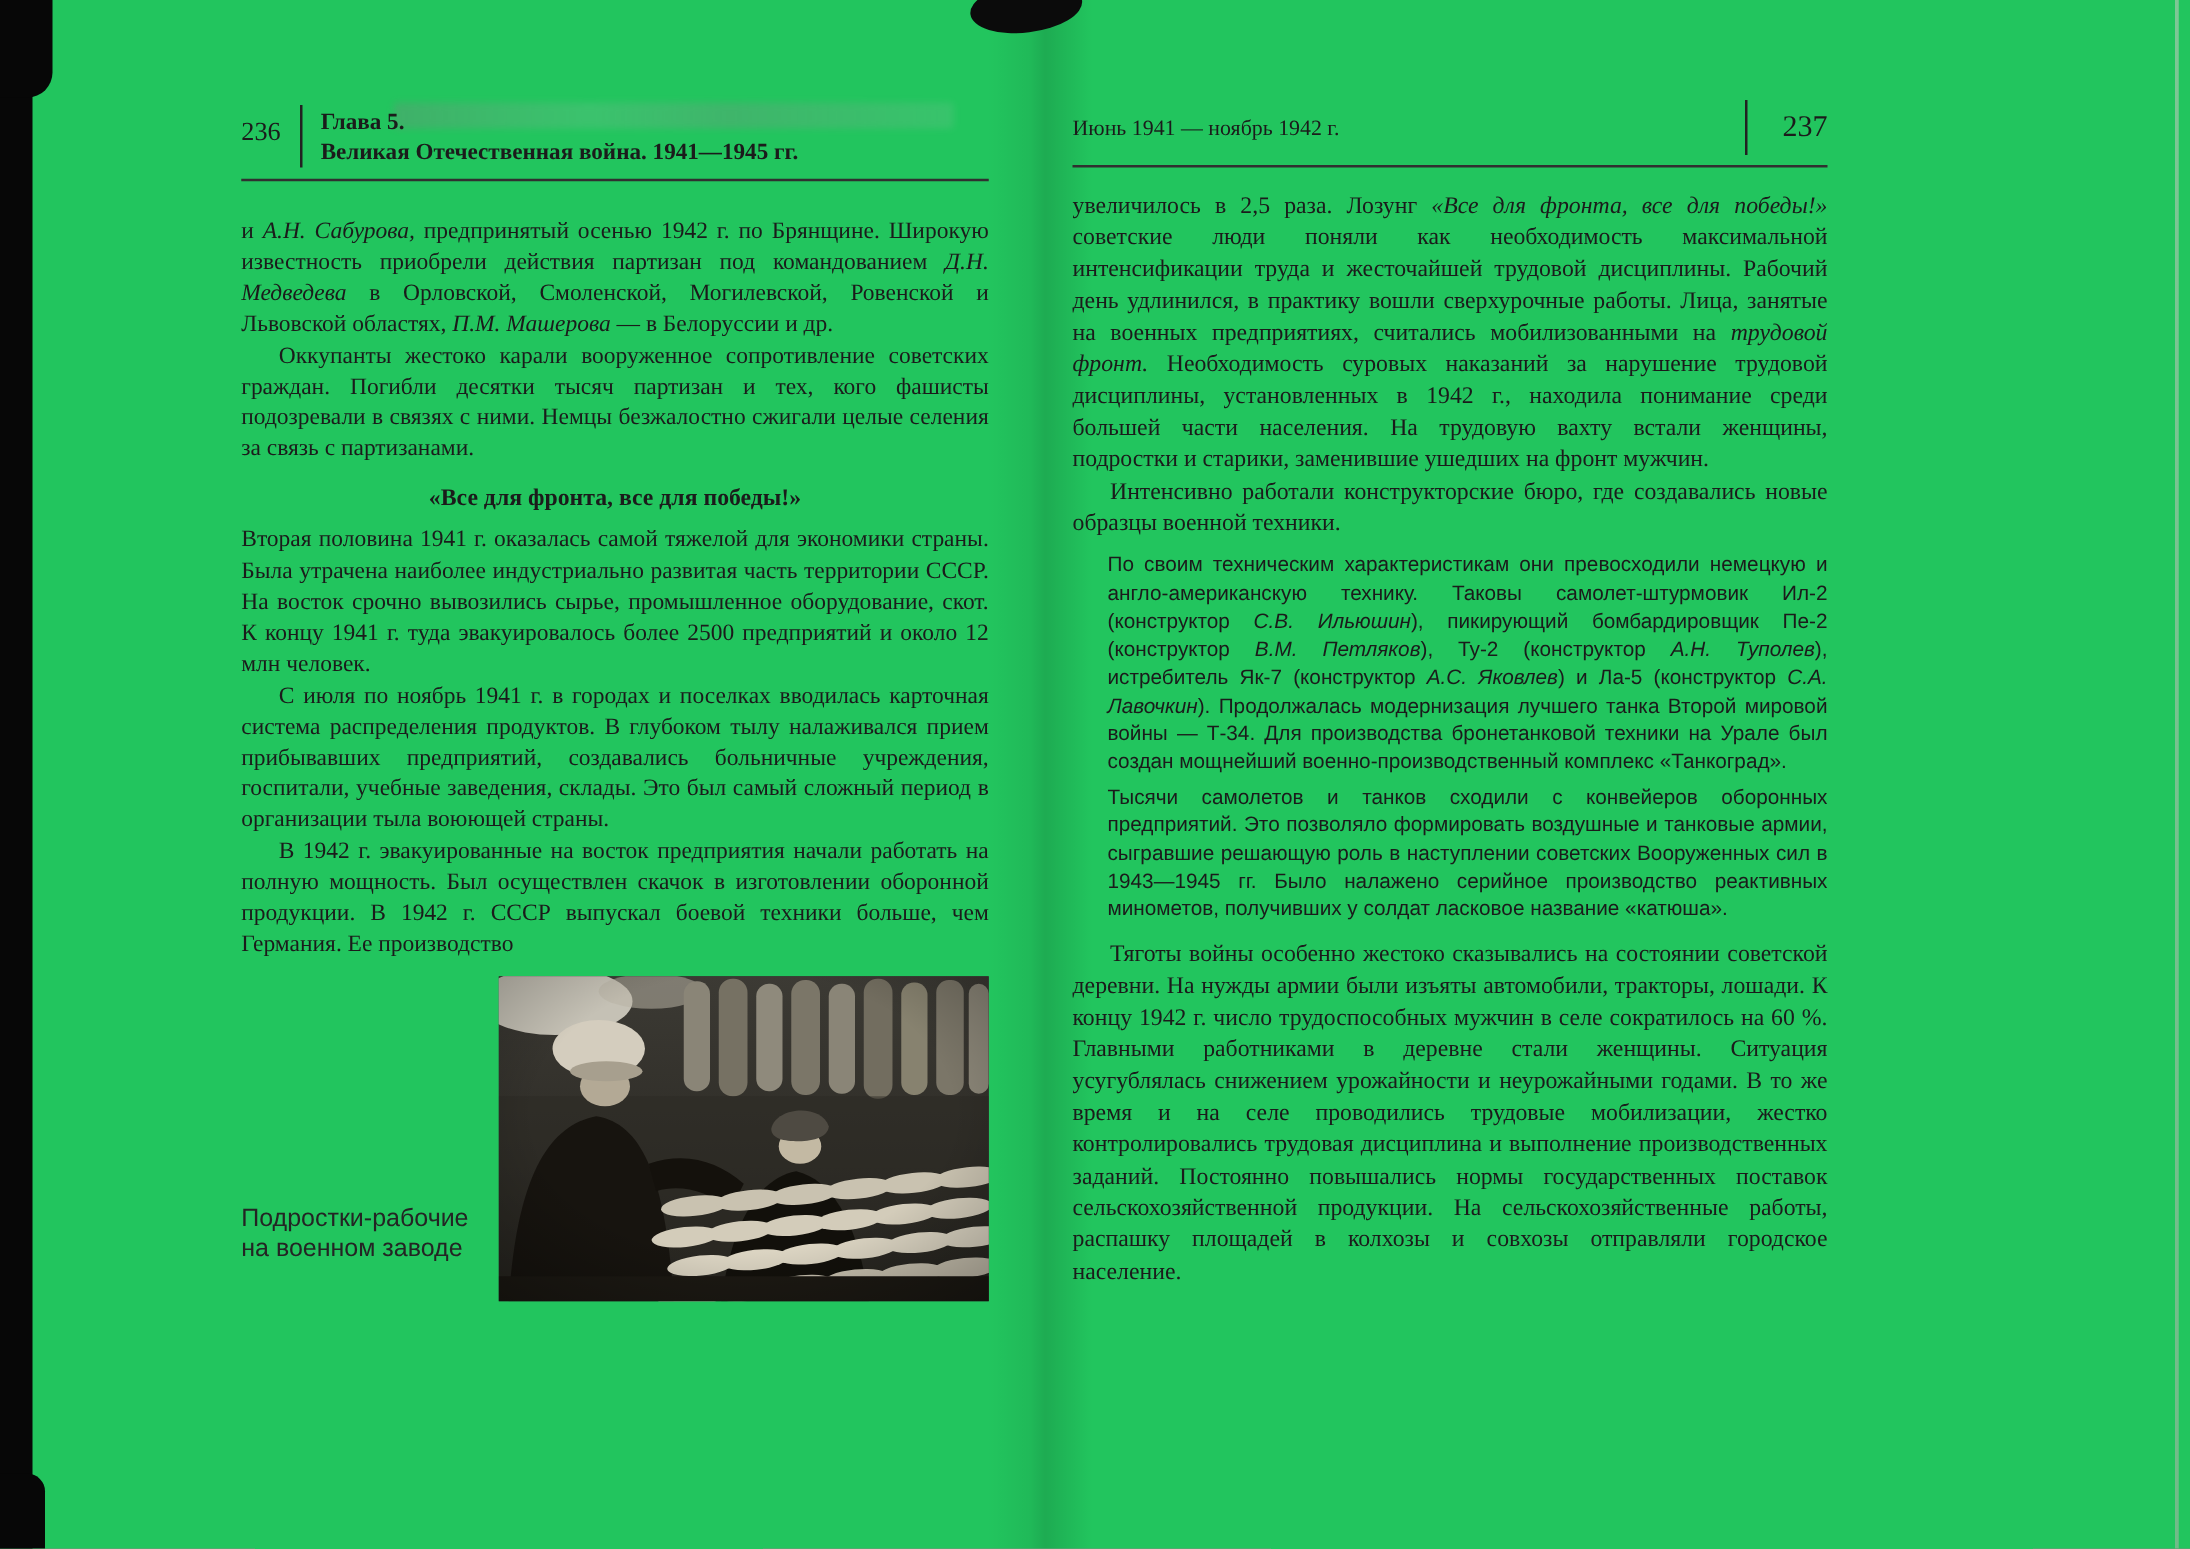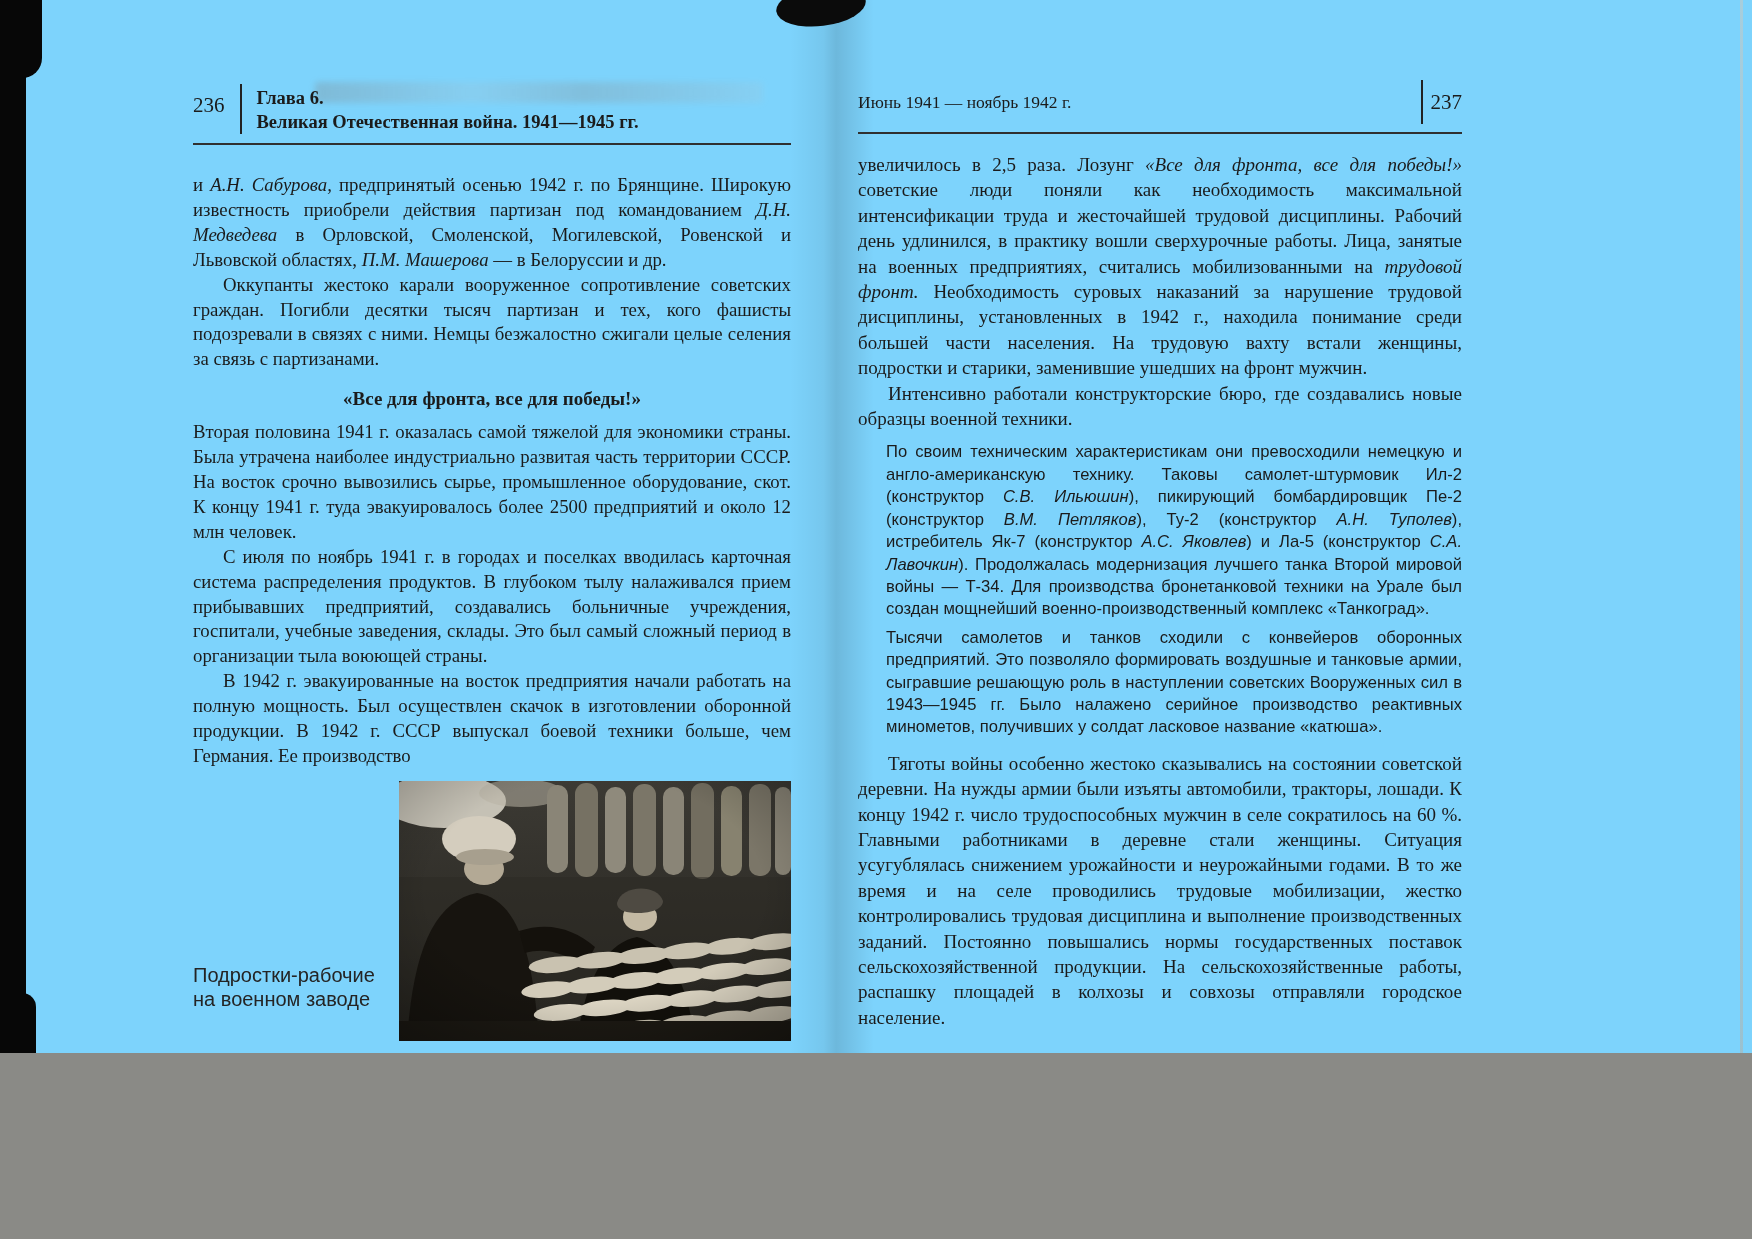--- a/index.html
+++ b/index.html
@@ -1,18 +1,18 @@
 <!DOCTYPE html>
 <html lang="ru"><head>
 <meta charset="utf-8">
 <style>
   html,body{margin:0;padding:0;background:#8a8a86;}
   .scan{
-    position:relative;width:1752px;height:1053px;overflow:hidden;
-    background:#7dd3fc;color:#1b1b1b;
+    position:relative;width:1752px;height:1239px;overflow:hidden;
+    background:#22c55e;color:#1b1b1b;
     font-family:"Liberation Serif", serif;
   }
   
   .edge-left{position:absolute;left:0;top:0;width:26px;height:100%;background:#070707;}
   .edge-left-top{position:absolute;left:0;top:0;width:42px;height:78px;background:#070707;border-radius:0 0 20px 0;}
   .edge-left-bottom{position:absolute;left:0;bottom:0;width:36px;height:60px;background:#070707;border-radius:0 14px 0 0;}
   .spine-shadow{position:absolute;left:790px;top:0;width:84px;height:100%;
     background:linear-gradient(90deg,rgba(0,0,0,0) 0%,rgba(0,0,0,.06) 40%,rgba(0,0,0,.13) 55%,rgba(0,0,0,0) 100%);}
   .spine-top-mark{position:absolute;left:776px;top:-14px;width:90px;height:40px;background:#0b0b0b;
     border-radius:50%;transform:rotate(-7deg);}
@@ -39,21 +39,21 @@
   .figure-row{display:flex;align-items:flex-end;gap:9px;margin-top:12px;}
   .photo-caption{flex:1;font-family:"Liberation Sans",sans-serif;font-size:20px;line-height:24px;
     padding-bottom:30px;color:#242424;}
   .photo-frame{width:392px;height:260px;flex:0 0 auto;background:#2e2d29;}
   .photo-frame svg{display:block;}
   
   .page-right{position:absolute;left:858px;top:80px;width:604px;}
   .rp-header{display:flex;align-items:center;}
   .rp-text{flex:1;font-size:17.5px;line-height:22px;}
   .rp-vline{height:44px;margin-left:12px;}
-  .rp-pagenum{font-size:21px;padding-left:8px;}
+  .rp-pagenum{font-size:24px;padding-left:28px;}
   .rp-rule{margin-top:8px;}
   .rp-body{margin-top:18px;font-size:19px;line-height:25.4px;text-align:justify;}
   .petit{font-family:"Liberation Sans",sans-serif;font-size:16.6px;line-height:22.4px;
     padding-left:28px;margin:10px 0 12px;text-align:justify;}
   .petit p + p{margin-top:6px;}
 </style>
 </head>
 <body>
 
 <div class="scan">
@@ -64,21 +64,21 @@
   <div class="spine-shadow"></div>
   <div class="spine-top-mark"></div>
   <div class="edge-right"></div>
 
   <div class="page-left">
     <div class="lp-header">
       <span class="lp-pagenum">236</span>
       <span class="vline lp-vline"></span>
       <div class="lp-chapter">
         <span class="bleed-smudge"></span>
-        <div>Глава 6.</div>
+        <div>Глава 5.</div>
         <div>Великая Отечественная война. 1941—1945 гг.</div>
       </div>
     </div>
     <div class="hrule lp-rule"></div>
 
     <div class="lp-body">
       <p><span>и </span><span style="font-style: italic;">А.Н. Сабурова,</span><span> предпринятый осенью 1942 г. по Брянщине. Широкую известность приобрели действия партизан под командованием </span><span style="font-style: italic;">Д.Н. Медведева</span><span> в Орловской, Смоленской, Могилевской, Ровенской и Львовской областях, </span><span style="font-style: italic;">П.М. Машерова</span><span> — в Белоруссии и др.</span></p>
       <p class="indent"><span>Оккупанты жестоко карали вооруженное сопротивление советских граждан. Погибли десятки тысяч партизан и тех, кого фашисты подозревали в связях с ними. Немцы безжалостно сжигали целые селения за связь с партизанами.</span></p>
       <div class="section-heading">«Все для фронта, все для победы!»</div>
       <p><span>Вторая половина 1941 г. оказалась самой тяжелой для экономики страны. Была утрачена наиболее индустриально развитая часть территории СССР. На восток срочно вывозились сырье, промышленное оборудование, скот. К концу 1941 г. туда эвакуировалось более 2500 предприятий и около 12 млн человек.</span></p>

